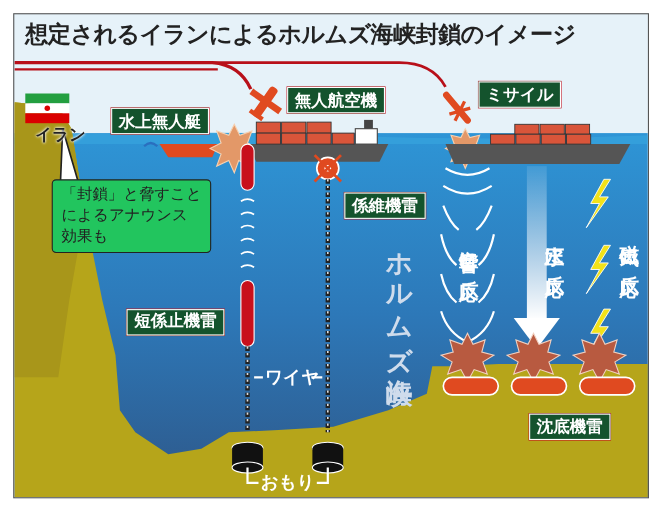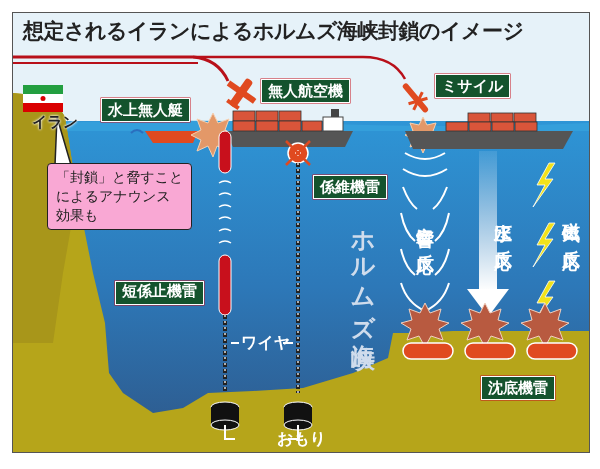--- a/index.html
+++ b/index.html
@@ -3,21 +3,21 @@
 <meta charset="utf-8">
 <style>
   html,body{margin:0;padding:0;background:#fff;}
   body{width:600px;height:469px;position:relative;overflow:hidden;font-family:"DejaVu Sans","Liberation Sans",sans-serif;}
   .frame{position:absolute;left:12px;top:12px;width:576px;height:439px;border:1px solid #555;background:#e6f2f9;overflow:hidden;}
   .title{position:absolute;left:10px;top:4px;font-size:21px;font-weight:bold;color:#222;letter-spacing:-0.5px;white-space:nowrap;text-align:right;}
   svg.scene{position:absolute;left:0;top:0;}
   .tag{position:absolute;background:#14532d;color:#fff;font-weight:bold;font-size:15px;padding:2px 6px;border:1.5px solid #fff;box-shadow:0 0 0 0.5px #c8101c;white-space:nowrap;line-height:18px;}
   .vtext{position:absolute;writing-mode:vertical-rl;color:#fff;font-weight:bold;font-size:18px;letter-spacing:2px;}
   .strait{position:absolute;writing-mode:vertical-rl;color:#cfdcec;font-family:"DejaVu Serif","Liberation Serif",serif;font-weight:bold;font-size:24px;letter-spacing:1px;}
-  .bubble{position:absolute;background:#f9a8d4;border:1.5px solid #222;border-radius:4px;padding:4px 8px;font-size:14px;line-height:19px;color:#222;white-space:nowrap;}
+  .bubble{position:absolute;background:#22c55e;border:1.5px solid #222;border-radius:4px;padding:4px 8px;font-size:14px;line-height:19px;color:#222;white-space:nowrap;}
   .label-white{position:absolute;color:#fff;font-weight:bold;font-size:16px;white-space:nowrap;}
   .iran-label{position:absolute;font-weight:bold;font-size:15px;color:#222;text-shadow:0 0 3px #fff,0 0 2px #fff;}
 </style>
 </head>
 <body>
 
 <div class="frame">
 
   <svg class="scene" width="576" height="439" viewBox="0 0 576 439">
     <defs>
@@ -181,21 +181,21 @@
     <div>効果も</div>
   </div>
 
   <div class="tag" style="left:88px;top:85px;">水上無人艇</div>
   <div class="tag" style="left:248px;top:66px;">無人航空機</div>
   <div class="tag" style="left:422px;top:61px;">ミサイル</div>
 
   <div class="tag" style="left:300px;top:162px;">係維機雷</div>
   <div class="tag" style="left:102px;top:268px;font-family:Liberation Mono, monospace;">短係止機雷</div>
   <div class="label-white" style="left:228px;top:320px;">ワイヤ</div>
-  <div class="label-white" style="left:224px;top:416px;margin-left:40px;">おもり</div>
+  <div class="label-white" style="left:224px;top:416px;">おもり</div>
   <div class="tag" style="left:428px;top:363px;margin-left:40px;">沈底機雷</div>
 
   <div class="strait" style="left:334px;top:200px;">ホルムズ海峡</div>
 
   <div class="vtext" style="left:400px;top:200px;">音響に反応</div>
   <div class="vtext" style="left:478px;top:196px;">水圧に反応</div>
   <div class="vtext" style="left:546px;top:196px;">磁気に反応</div>
 
 </div>
 

